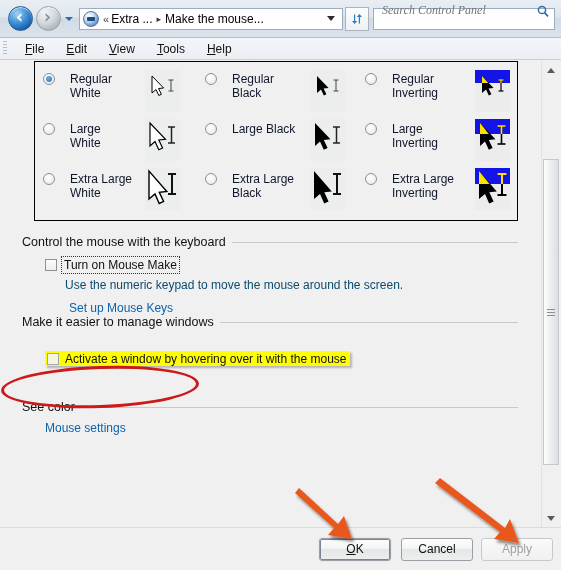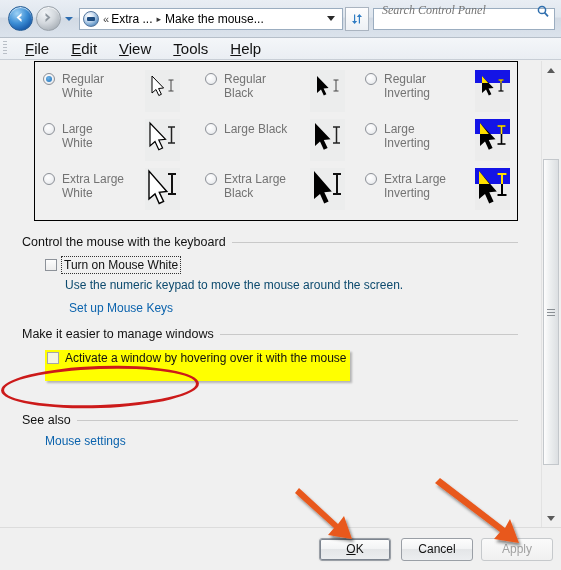--- a/index.html
+++ b/index.html
@@ -134,21 +134,21 @@
     padding-left: 14px;
     box-sizing: border-box;
     position: relative;
   }
   .menubar::before {
     content: "";
     position: absolute; left: 3px; top: 3px; bottom: 3px; width: 4px;
     background: repeating-linear-gradient(to bottom,#b9bfc7 0 1px,transparent 1px 3px);
   }
   .menu-item {
-    font-size: 15px; padding: 2px 11px; color: #111;
+    font-size: 12px; padding: 2px 11px; color: #111;
   }
   .u { text-decoration: underline; }
 
   
   .content {
     position: absolute;
     left: 0; top: 61px; right: 0; bottom: 43px;
     background: #f0f0f0;
     overflow: hidden;
   }
@@ -182,21 +182,21 @@
     box-sizing: border-box; flex: none; margin-top: 1px;
     position: relative;
   }
   .radio.sel::after {
     content: "";
     position: absolute; left: 2px; top: 2px;
     width: 6px; height: 6px; border-radius: 50%;
     background: radial-gradient(circle at 40% 35%,#6fb3e6,#1d6fb8);
   }
   .rlabel {
-    font-size: 12px; line-height: 14px; margin-left: 7px; color: #737373;
+    font-size: 12px; line-height: 14px; margin-left: 15px; color: #0f172a;
     white-space: pre-line;
   }
   .preview {
     width: 35px; height: 42px;
     background: #eceded;
     position: relative;
     flex: none;
   }
   .preview.inv { background: #ececec; }
 
@@ -220,23 +220,23 @@
   }
   .cb.dim { border-color: #a6a6a6; background: #f4f4e2; }
   .cbtxt { font-size: 12px; margin-left: 6px; color: #111; line-height: 14px; }
   .focus-rect { outline: 1px dotted #333; outline-offset: 1px; padding: 0 1px; }
   .hint { font-size: 12px; margin: 6px 0 0 53px; color: #0c4a6e; }
   .link { color: #0b63ad; font-size: 12px; }
   .linkrow { margin: 9px 0 0 57px; }
 
   .hl {
     background: #ffff00;
-    padding: 1px 4px 16px 2px;
+    padding: 1px 4px 0 2px;
     box-shadow: 2px 2px 2px rgba(0,0,0,.25);
-    display: inline-flex; align-items: flex-start;
+    display: inline-flex; align-items: flex-start; margin-top: 13px;
   }
 
   .seealso-link { margin: 7px 0 16px 33px; }
 
   
   .vscroll {
     position: absolute; right: 0; top: 0; bottom: 0; width: 19px;
     background: #f0f0f0;
     border-left: 1px solid #e2e2e2;
   }
@@ -516,44 +516,44 @@
       </div>
     </div>
 
     <div class="sect">
       <span class="t">Control the mouse with the keyboard</span>
       <span class="rule"></span>
     </div>
 
     <div class="cbrow">
       <span class="cb"></span>
-      <span class="cbtxt focus-rect">Turn on Mouse White</span>
+      <span class="cbtxt focus-rect">Turn on Mouse Make</span>
     </div>
 
     <div class="hint">Use the numeric keypad to move the mouse around the screen.</div>
 
     <div class="linkrow">
       <span class="link">Set up Mouse Keys</span>
     </div>
 
-    <div class="sect" style="margin-top:12px;">
+    <div class="sect" style="margin-top:0;">
       <span class="t">Make it easier to manage windows</span>
       <span class="rule"></span>
     </div>
 
     <div style="margin:9px 0 0 33px;">
       <span class="hl">
         <span class="cb dim"></span>
         <span class="cbtxt">Activate a window by hovering over it with the mouse</span>
       </span>
     </div>
 
 
     <div class="sect" style="margin-top:32px;">
-      <span class="t">See also</span>
+      <span class="t">See color</span>
       <span class="rule"></span>
     </div>
     <div class="seealso-link">
       <span class="link">Mouse settings</span>
     </div>
   </div>
 
   <div class="vscroll">
     <div class="sb-btn up">
       <span class="sb-up-arrow"></span>

